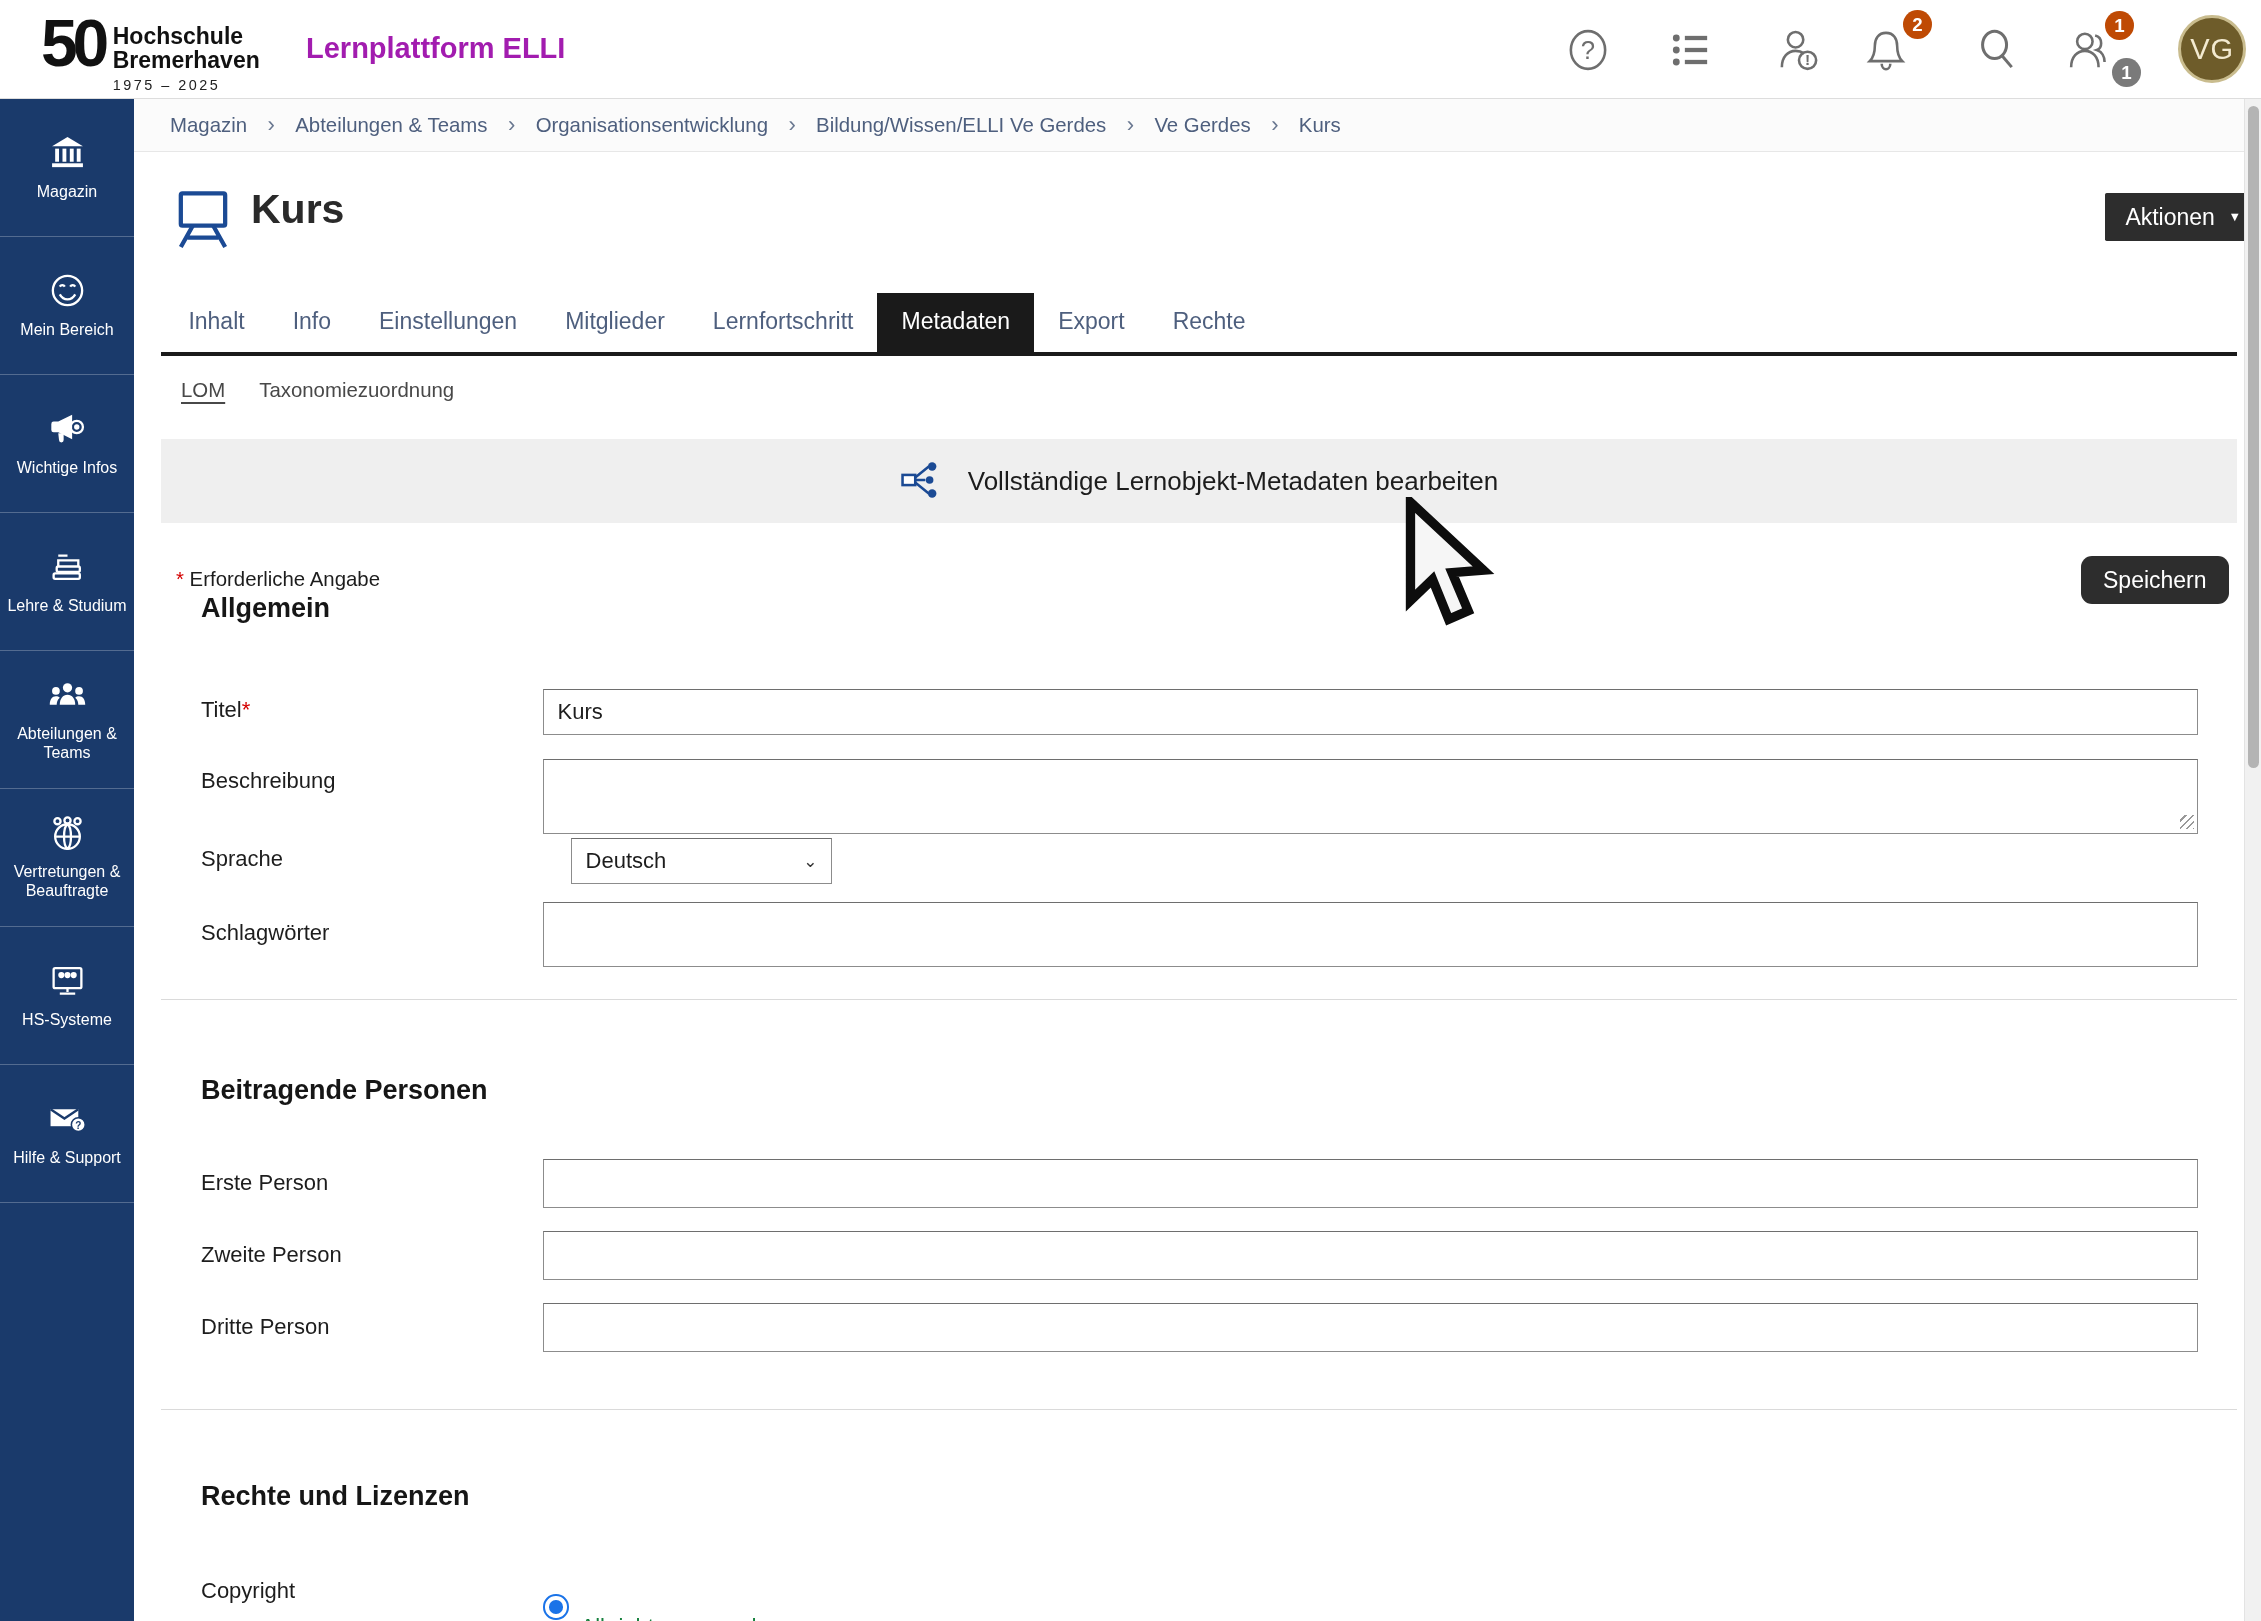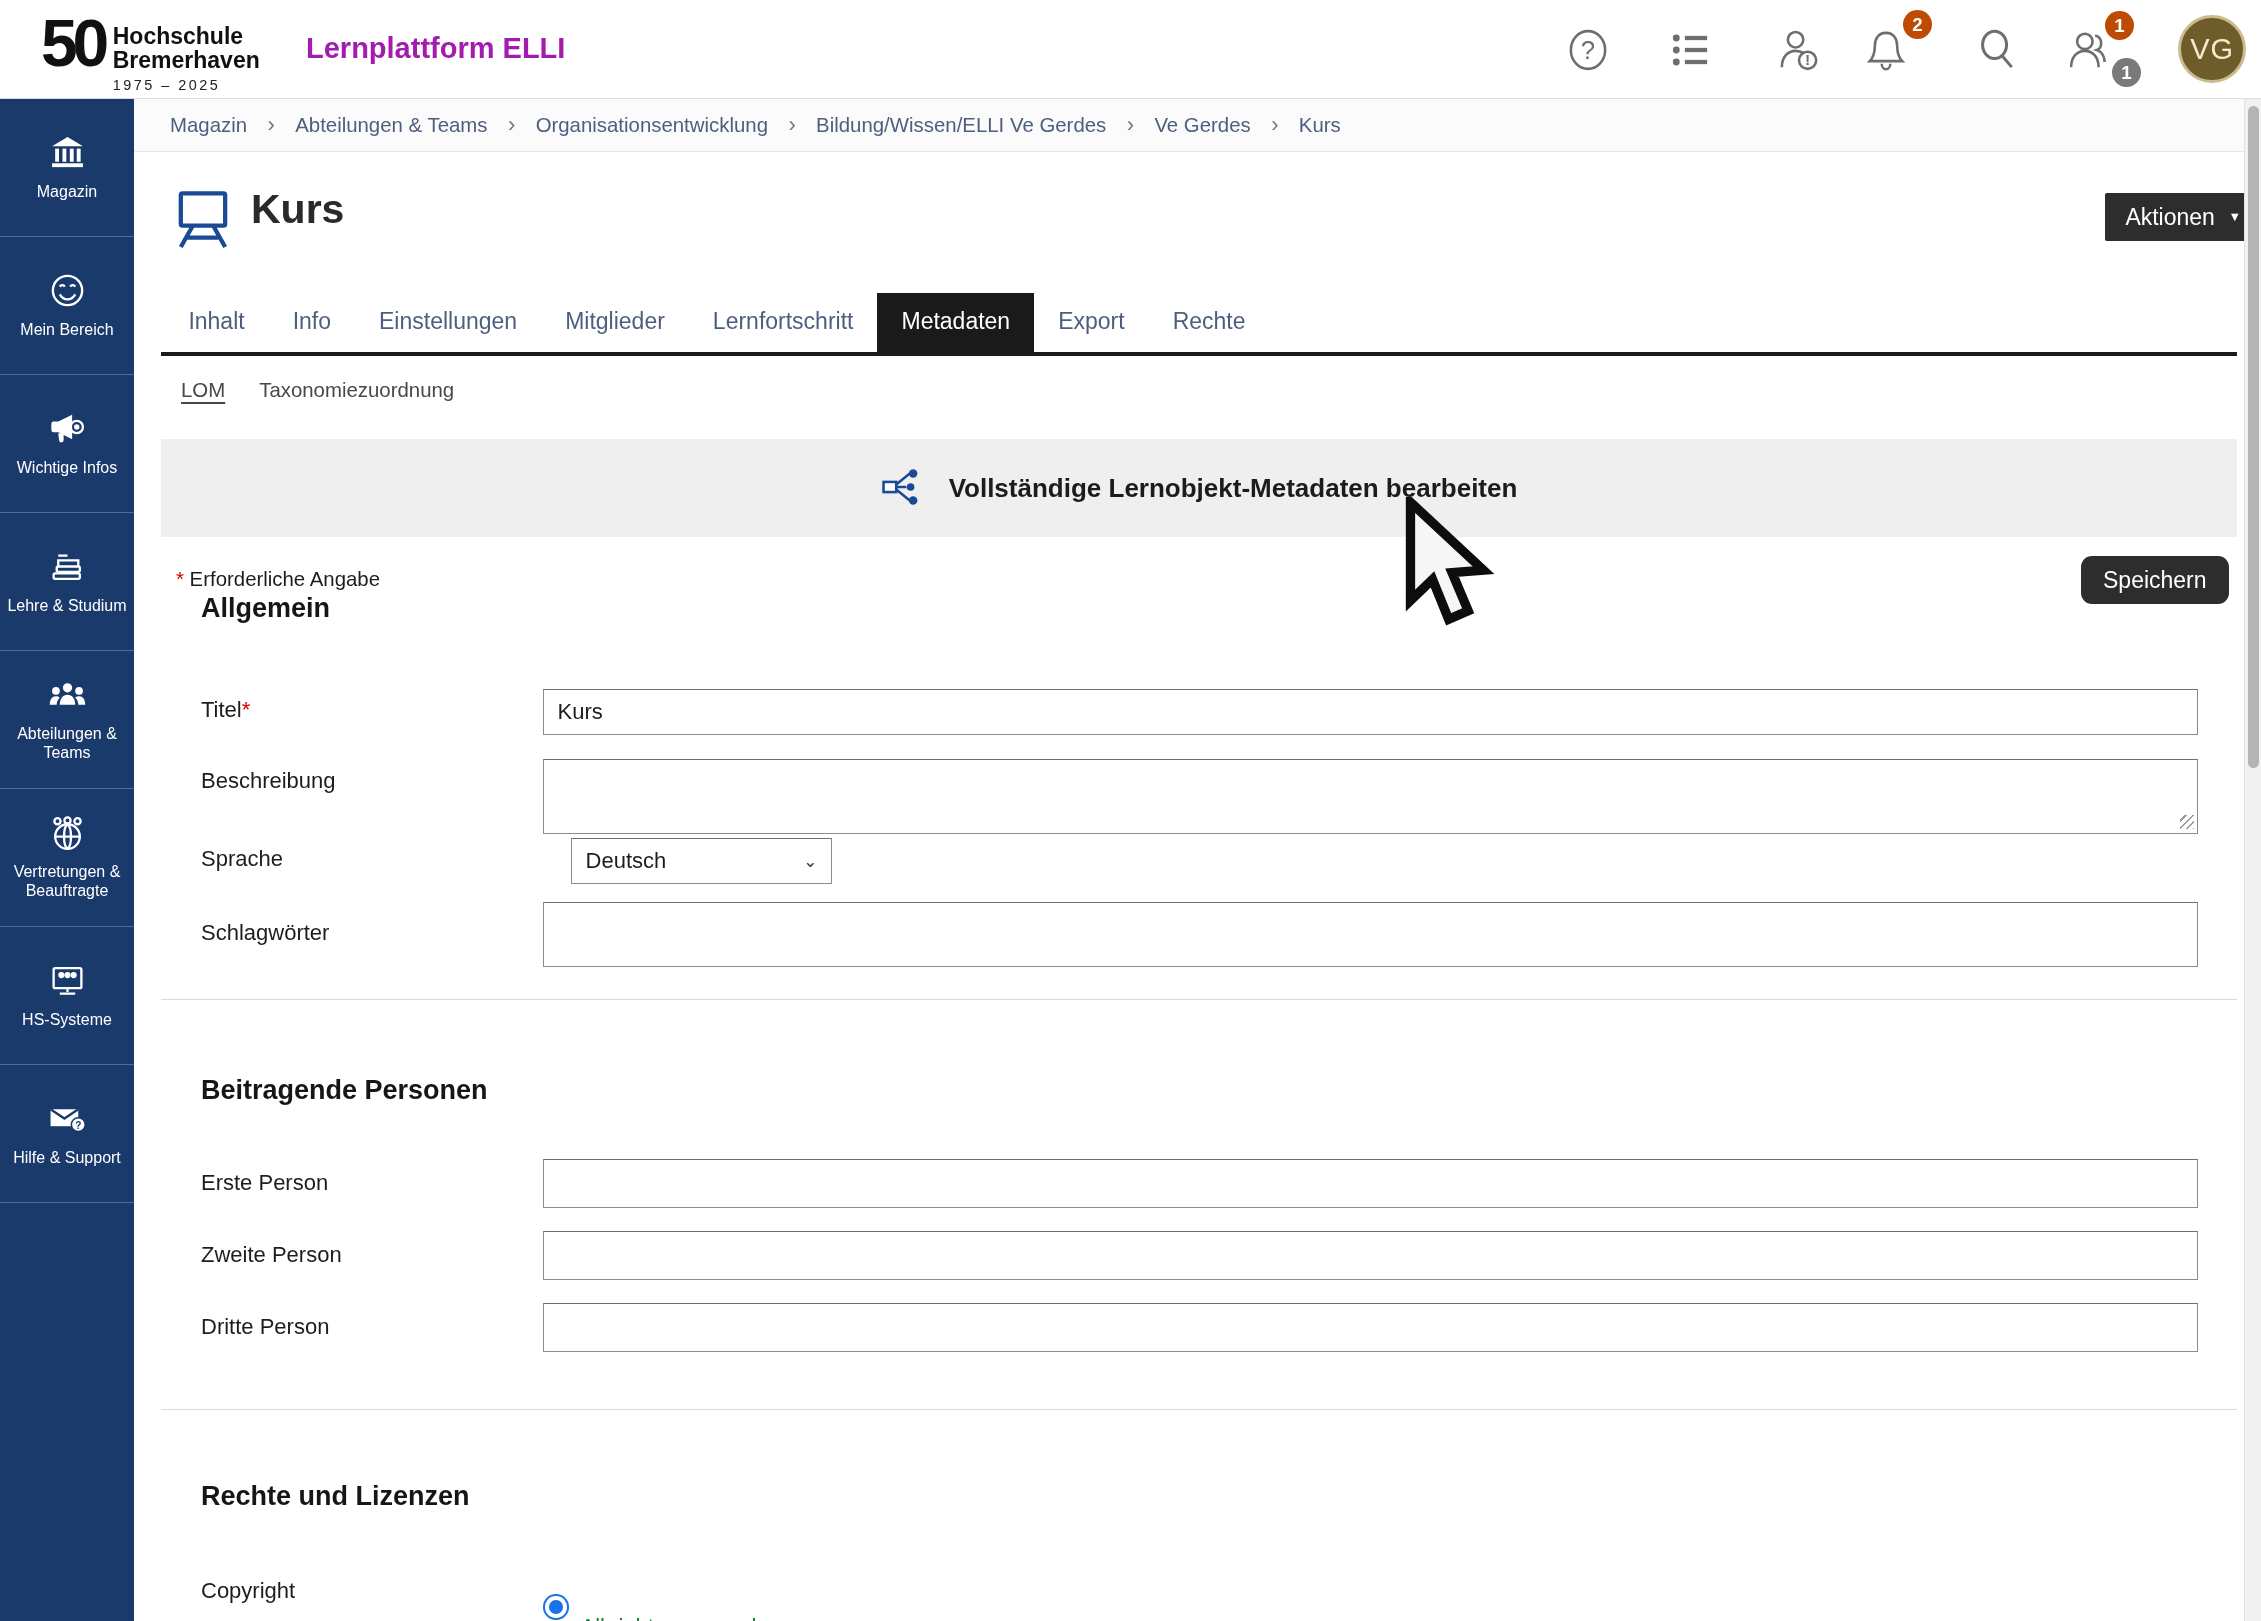--- a/index.html
+++ b/index.html
@@ -51,22 +51,22 @@
 
   .tabs { position:absolute; left:27px; top:194px; width:2076px; display:flex; align-items:flex-end;
     border-bottom:4.2px solid #1a1a1a; padding-left:3.4px; }
   .tab { font-size:23px; color:#4e5f7e; padding:15.3px 24px 17px; cursor:pointer; white-space:nowrap; }
   .tab.active { background:#1a1a1a; color:#fff; }
 
   .subtabs { position:absolute; left:47px; top:280px; display:flex; gap:34px; font-size:20.4px; color:#484848; }
   .subtab { cursor:pointer; }
   .subtab.active { text-decoration:underline; text-underline-offset:5.1px; }
 
-  .banner { position:absolute; left:27px; top:340px; width:2076px; height:98px; background:#efefef;
-    display:flex; align-items:center; justify-content:center; gap:24px; cursor:pointer;font-weight:bold; }
+  .banner { position:absolute; left:27px; top:340px; width:2076px; height:84px; background:#efefef;
+    display:flex; align-items:center; justify-content:center; gap:24px; cursor:pointer; }
   .banner-label { font-size:26px; color:#1c1c1c; }
   .banner svg { width:44px; height:44px; }
 
   .required-note { position:absolute; left:42px; top:469px; font-size:20.4px; color:#1d1d1d; }
   .req { color:#d40000; }
   .save-btn { position:absolute; left:1947px; top:457px; height:48px; background:#2d2d2d; color:#fff;
     font-size:23px; border:none; padding:0 22px; cursor:pointer; font-family:inherit; border-radius:11px; }
 
   .section-heading { position:absolute; left:67px; font-size:27px; font-weight:700; color:#161616; }
   .field-label { position:absolute; left:67px; font-size:22px; color:#1d1d1d; }

